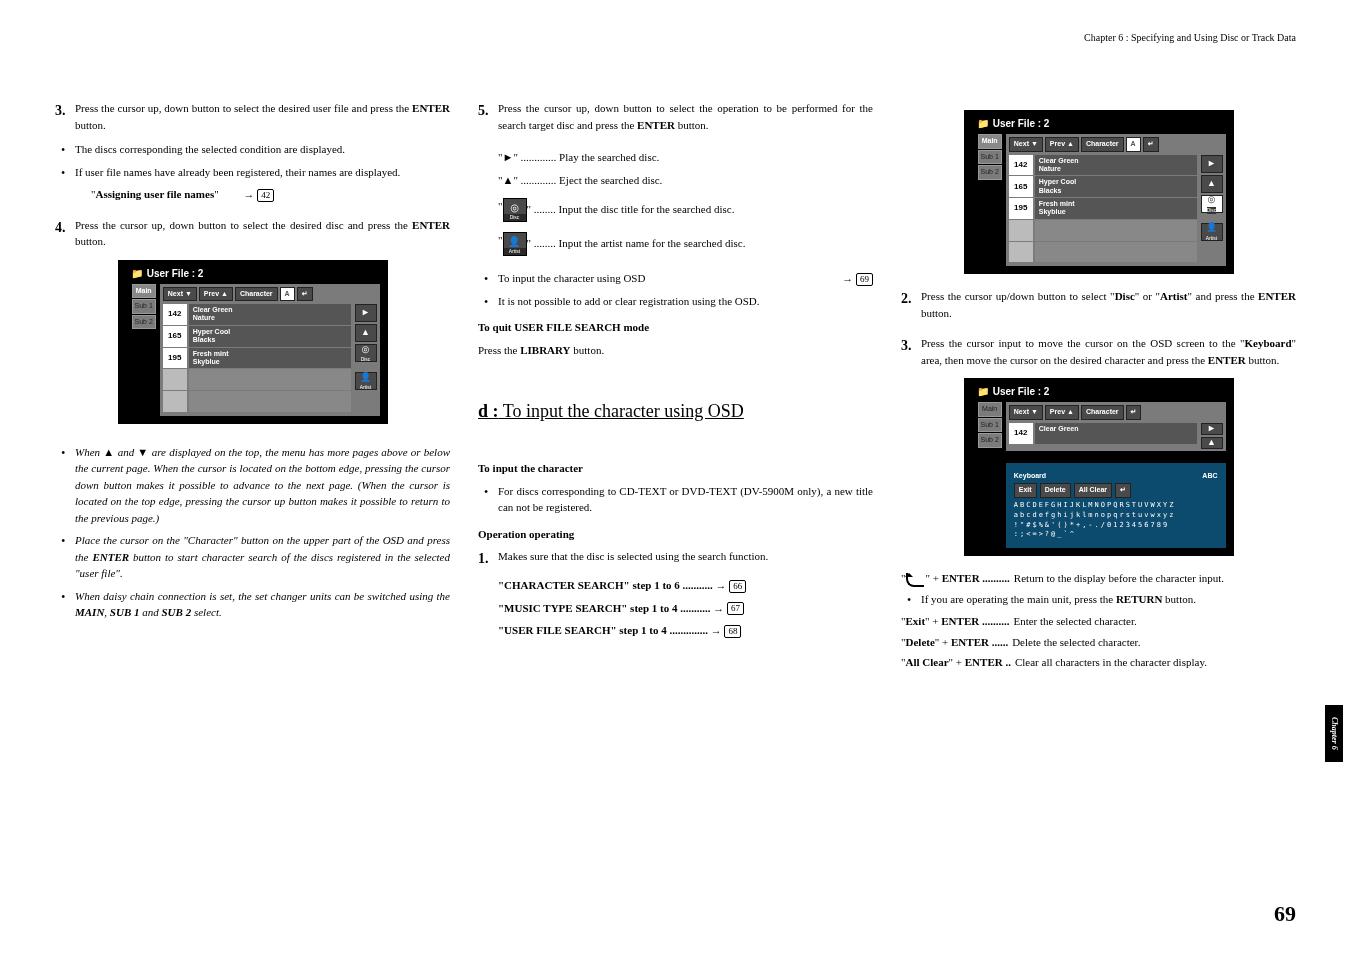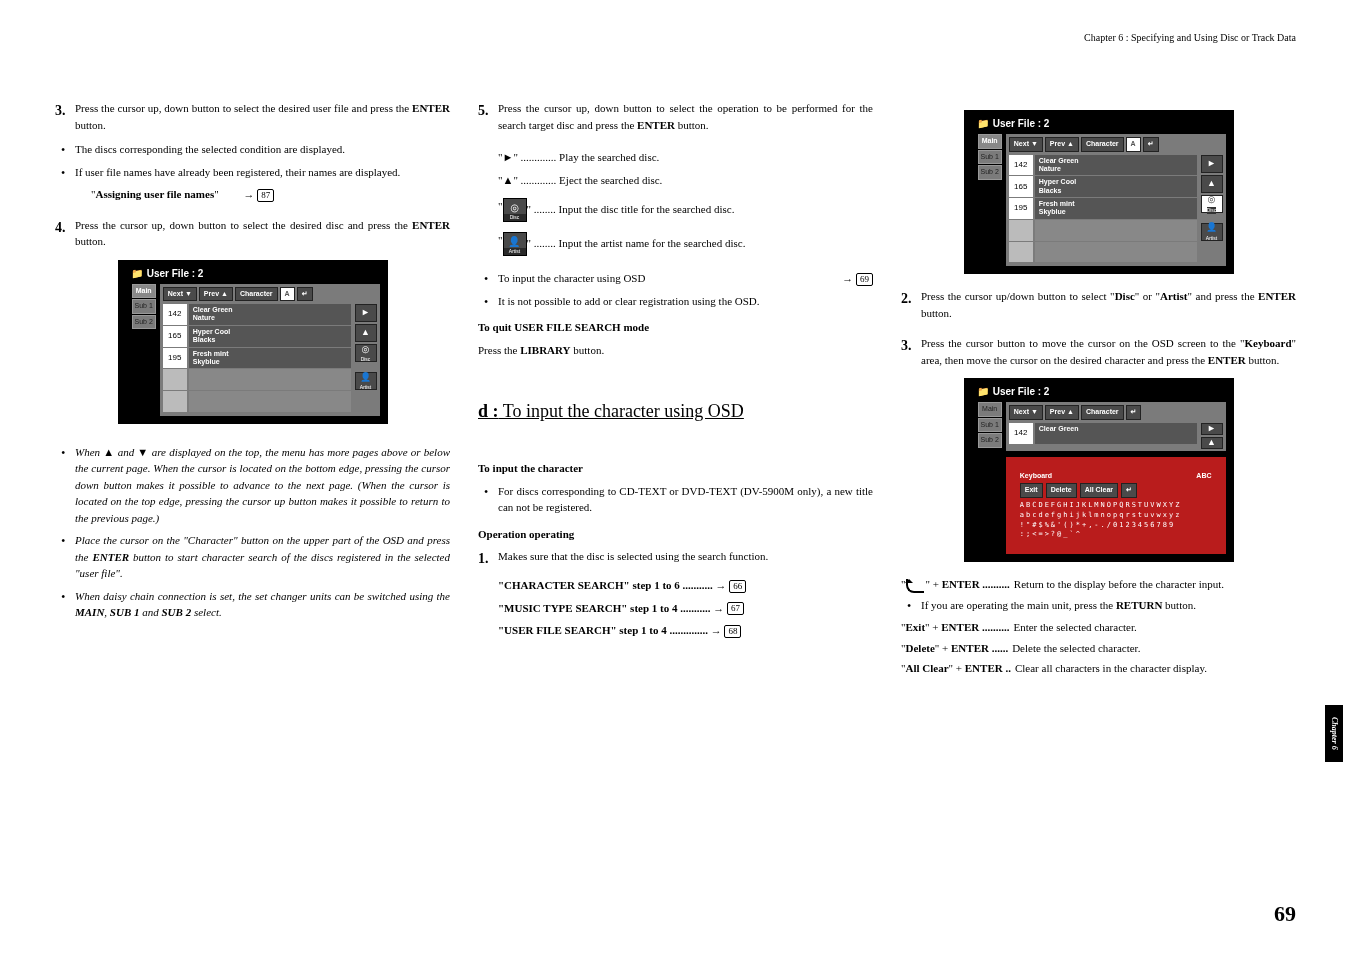--- a/index.html
+++ b/index.html
@@ -128,21 +128,21 @@
   .osd-item {
     display: flex;
     gap: 2px;
     margin-bottom: 1px;
   }
   .osd-item .num {
     background: #fff;
     color: #000;
     font-family: Arial, sans-serif;
     font-size: 8px;
-    font-weight: normal;
+    font-weight: bold;
     padding: 2px 3px;
     min-width: 24px;
     text-align: center;
     display: flex;
     align-items: center;
     justify-content: center;
   }
   .osd-item .txt {
     background: #555;
     color: #fff;
@@ -210,26 +210,26 @@
   .def-line {
     display: flex;
     margin-bottom: 4px;
     margin-left: 0;
   }
   .def-term { white-space: nowrap; }
   .def-desc { flex: 1; padding-left: 4px; }
 
   
   .kbd-area {
-    background: #b91c1c;
+    background: #0c4a6e;
     color: #fff;
     font-family: Arial, sans-serif;
     font-size: 7px;
-    padding: 14px;
-    margin-top: 6px;
+    padding: 8px;
+    margin-top: 12px;
   }
   .kbd-header {
     display: flex;
     justify-content: space-between;
     font-weight: bold;
     margin-bottom: 2px;
   }
   .kbd-chars {
     font-family: monospace;
     letter-spacing: 2px;
@@ -293,21 +293,21 @@
     <div class="step-text">
       <span>Press the cursor up, down button to select the desired user file and press the </span><span class="bold">ENTER</span><span> button.</span>
     </div>
   </div>
   <ul>
     <li>The discs corresponding the selected condition are displayed.</li>
     <li>If user file names have already been registered, their names are displayed.</li>
   </ul>
   <div class="sub-indent" style="margin-bottom:14px;">
     <span>"</span><span class="bold">Assigning user file names</span><span>"</span>
-    &nbsp;&nbsp;&nbsp;&nbsp;&nbsp;&nbsp;&nbsp;&nbsp;→ <span class="page-box">87</span>
+    &nbsp;&nbsp;&nbsp;&nbsp;&nbsp;&nbsp;&nbsp;&nbsp;→ <span class="page-box">42</span>
   </div>
 
   <div class="step">
     <div class="step-num">4.</div>
     <div class="step-text">
       <span>Press the cursor up, down button to select the desired disc and press the </span><span class="bold">ENTER</span><span> button.</span>
     </div>
   </div>
 
   <div class="osd">
@@ -493,21 +493,21 @@
   <div class="step" style="margin-top:12px;">
     <div class="step-num">2.</div>
     <div class="step-text">
       <span>Press the cursor up/down button to select "</span><span class="bold">Disc</span><span>" or "</span><span class="bold">Artist</span><span>" and press the </span><span class="bold">ENTER</span><span> button.</span>
     </div>
   </div>
 
   <div class="step" style="margin-top:14px;">
     <div class="step-num">3.</div>
     <div class="step-text">
-      <span>Press the cursor button to move the cursor on the OSD screen to the "</span><span class="bold">Keyboard</span><span>" area, then move the cursor on the desired character and press the </span><span class="bold">ENTER</span><span> button.</span>
+      <span>Press the cursor input to move the cursor on the OSD screen to the "</span><span class="bold">Keyboard</span><span>" area, then move the cursor on the desired character and press the </span><span class="bold">ENTER</span><span> button.</span>
     </div>
   </div>
 
   <div class="osd" style="width:270px;">
     <div class="osd-title">📁 <span>User File : 2</span></div>
     <div class="osd-body">
       <div class="osd-tabs">
         <div class="tab">Main</div>
         <div class="tab">Sub 1</div>
         <div class="tab">Sub 2</div>

